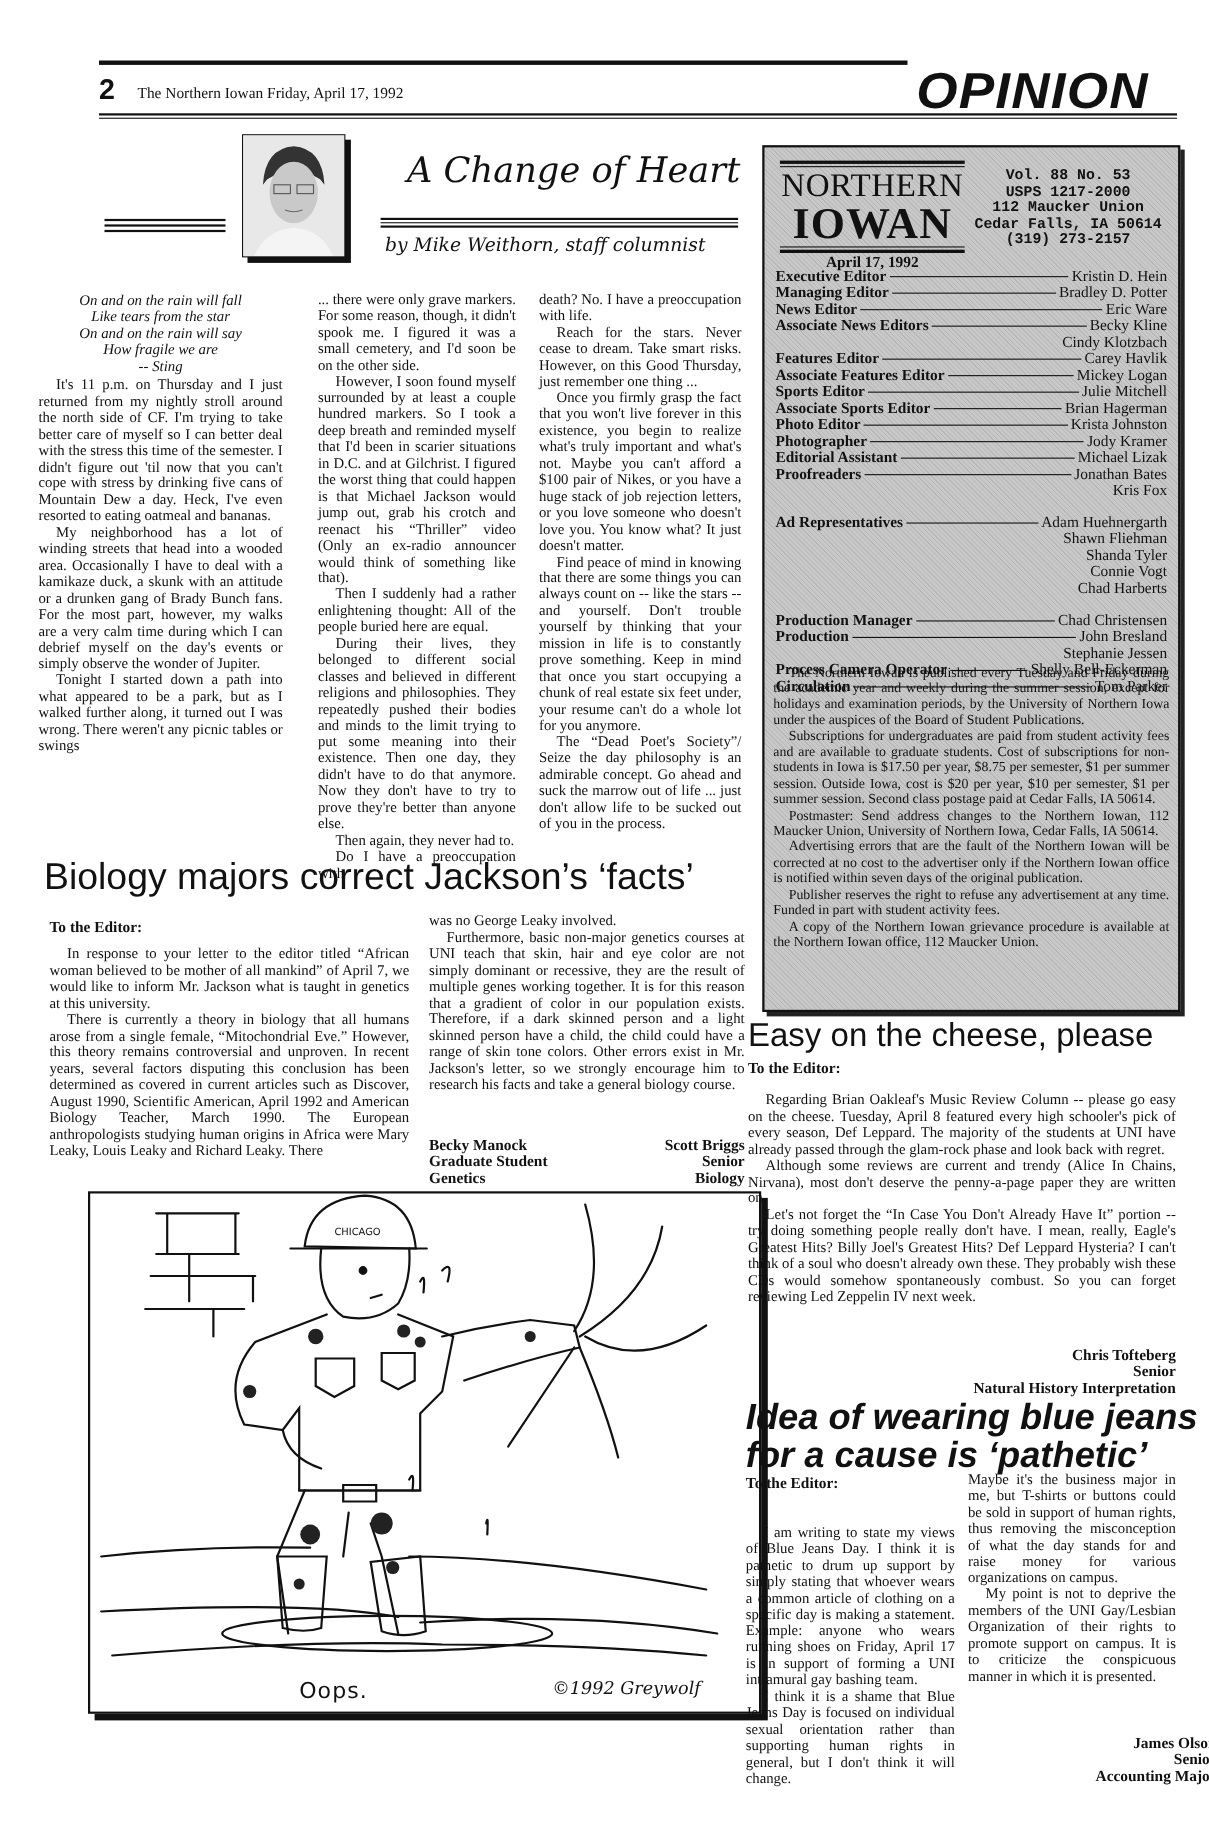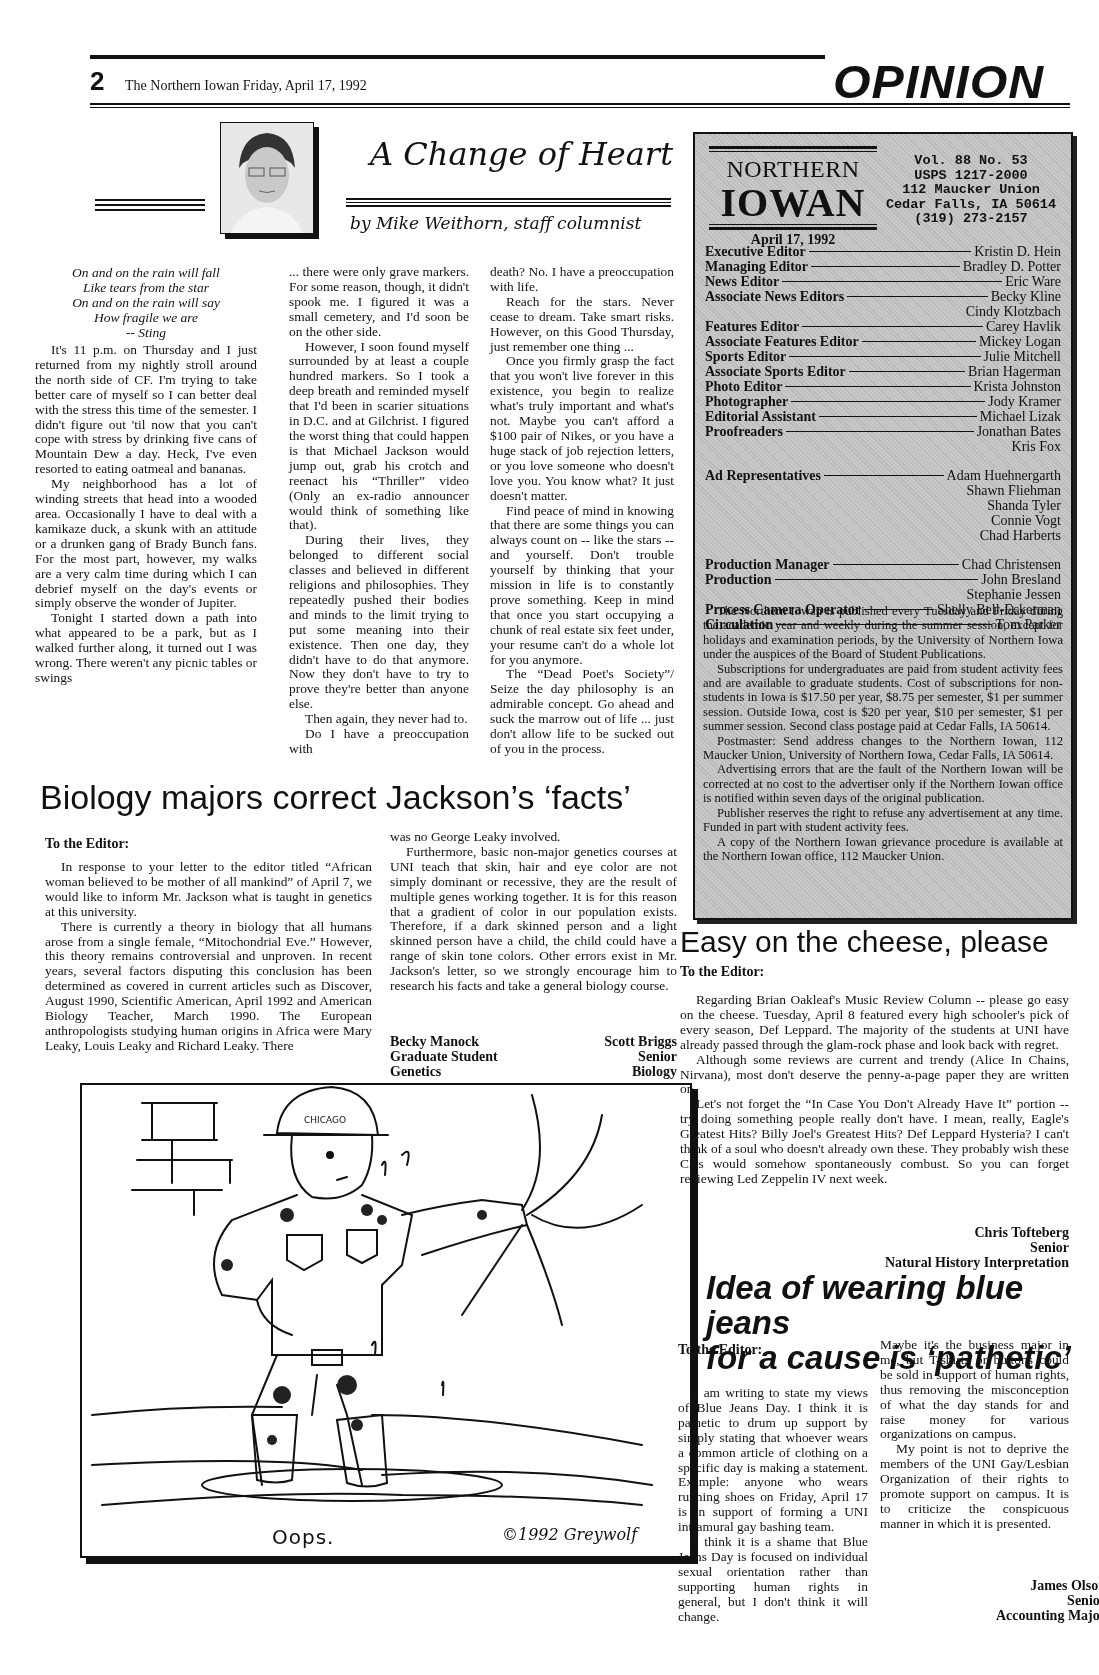--- a/index.html
+++ b/index.html
@@ -36,21 +36,21 @@
   #col-text-1{left:84px;top:343px;width:173px;}
   #col-text-2{left:289px;top:265px;width:180px;}
   #col-text-3{left:490px;top:265px;width:184px;}
 
   
   #masthead{left:693px;top:132px;width:376px;height:784px;border:2px solid #111;box-shadow:4px 4px 0 #222;
     background-color:#c8c8c8;background-image:repeating-linear-gradient(45deg,rgba(0,0,0,.08) 0 1px,transparent 1px 3px);}
   #mast-logo{left:14px;top:10px;width:168px;text-align:center;}
   .logo-rule{height:3px;background:#111;margin:2px 0;}
   .logo-rule.thin{height:1px;}
-  #logo-line1{font-size:24px;letter-spacing:0.5px;line-height:30px;}
+  #logo-line1{font-size:30px;letter-spacing:0.5px;line-height:30px;}
   #logo-line2{font-size:40px;font-weight:bold;line-height:38px;letter-spacing:1px;}
   #logo-date{font-weight:bold;font-size:14px;margin-top:2px;}
   #mast-info{left:186px;top:20px;width:180px;text-align:center;font-weight:bold;font-size:13.5px;line-height:14.5px;font-family:Liberation Mono, monospace;}
   #staff{left:10px;top:110px;width:356px;font-size:14px;line-height:15px;}
   .staff-row{display:flex;align-items:center;}
   .staff-role{font-weight:bold;white-space:nowrap;}
   .staff-line{flex:1;height:1px;background:#111;margin:0 3px;}
   .staff-name{white-space:nowrap;text-align:left;}
   .staff-row.cont{justify-content:flex-end;}
   .staff-gap{height:14px;}
@@ -70,21 +70,21 @@
   #cartoon-caption{left:190px;top:440px;font-family:"DejaVu Sans",sans-serif;font-size:20px;letter-spacing:1px;}
   #cartoon-credit{left:420px;top:440px;font-family:"DejaVu Serif",serif;font-style:italic;font-size:16px;}
 
   
   #cheese-headline{left:680px;top:925px;font-family:"Liberation Sans",sans-serif;font-size:30px;white-space:nowrap;}
   #cheese-to{left:680px;top:964px;font-weight:bold;font-size:14px;}
   #cheese-text{left:680px;top:993px;width:389px;}
   #cheese-sig{left:780px;top:1225px;width:289px;text-align:right;font-weight:bold;font-size:14px;line-height:15px;}
 
   
-  #jeans-headline{left:678px;top:1270px;font-family:"Liberation Sans",sans-serif;font-weight:bold;font-style:italic;font-size:33px;line-height:35px;margin-left:28px;}
+  #jeans-headline{left:678px;top:1270px;font-family:"Liberation Sans",sans-serif;font-weight:bold;font-style:italic;font-size:33px;line-height:35px;}
   #jeans-to{left:678px;top:1342px;font-weight:bold;font-size:14px;}
   #jeans-text-1{left:678px;top:1386px;width:190px;}
   #jeans-text-2{left:880px;top:1338px;width:189px;}
   #jeans-sig{left:917px;top:1578px;width:189px;text-align:right;font-weight:bold;font-size:14px;line-height:15px;}
 </style>
 </head>
 <body>
 
 <div class="abs" id="top-rule"></div>
 <div class="abs" id="page-num">2</div>
@@ -121,20 +121,21 @@
   <div>-- Sting</div>
 </div>
 <div class="abs body-text" id="col-text-1" style="left:35px;width:222px;">
   <p>It's 11 p.m. on Thursday and I just returned from my nightly stroll around the north side of CF. I'm trying to take better care of myself so I can better deal with the stress this time of the semester. I didn't figure out 'til now that you can't cope with stress by drinking five cans of Mountain Dew a day. Heck, I've even resorted to eating oatmeal and bananas.</p>
   <p>My neighborhood has a lot of winding streets that head into a wooded area. Occasionally I have to deal with a kamikaze duck, a skunk with an attitude or a drunken gang of Brady Bunch fans. For the most part, however, my walks are a very calm time during which I can debrief myself on the day's events or simply observe the wonder of Jupiter.</p>
   <p>Tonight I started down a path into what appeared to be a park, but as I walked further along, it turned out I was wrong. There weren't any picnic tables or swings</p>
 </div>
 <div class="abs body-text" id="col-text-2">
   <p class="noindent">... there were only grave markers. For some reason, though, it didn't spook me. I figured it was a small cemetery, and I'd soon be on the other side.</p>
   <p>However, I soon found myself surrounded by at least a couple hundred markers. So I took a deep breath and reminded myself that I'd been in scarier situations in D.C. and at Gilchrist. I figured the worst thing that could happen is that Michael Jackson would jump out, grab his crotch and reenact his “Thriller” video (Only an ex-radio announcer would think of something like that).</p>
+  <p>Then I suddenly had a rather enlightening thought: All of the people buried here are equal.</p>
   <p>During their lives, they belonged to different social classes and believed in different religions and philosophies. They repeatedly pushed their bodies and minds to the limit trying to put some meaning into their existence. Then one day, they didn't have to do that anymore. Now they don't have to try to prove they're better than anyone else.</p>
   <p>Then again, they never had to.</p>
   <p>Do I have a preoccupation with</p>
 </div>
 <div class="abs body-text" id="col-text-3">
   <p class="noindent">death? No. I have a preoccupation with life.</p>
   <p>Reach for the stars. Never cease to dream. Take smart risks. However, on this Good Thursday, just remember one thing ...</p>
   <p>Once you firmly grasp the fact that you won't live forever in this existence, you begin to realize what's truly important and what's not. Maybe you can't afford a $100 pair of Nikes, or you have a huge stack of job rejection letters, or  you love someone who doesn't love you. You know what? It just doesn't matter.</p>
   <p>Find peace of mind in knowing that there are some things you can always count on -- like the stars -- and yourself. Don't trouble yourself by thinking that your mission in life is to constantly prove something. Keep in mind that once you start occupying a chunk of real estate six feet under, your resume can't do a whole lot for you anymore.</p>
   <p>The “Dead Poet's Society”/ Seize the day philosophy is an admirable concept. Go ahead and suck the marrow out of life ... just don't allow life to be sucked out of you in the process.</p>

